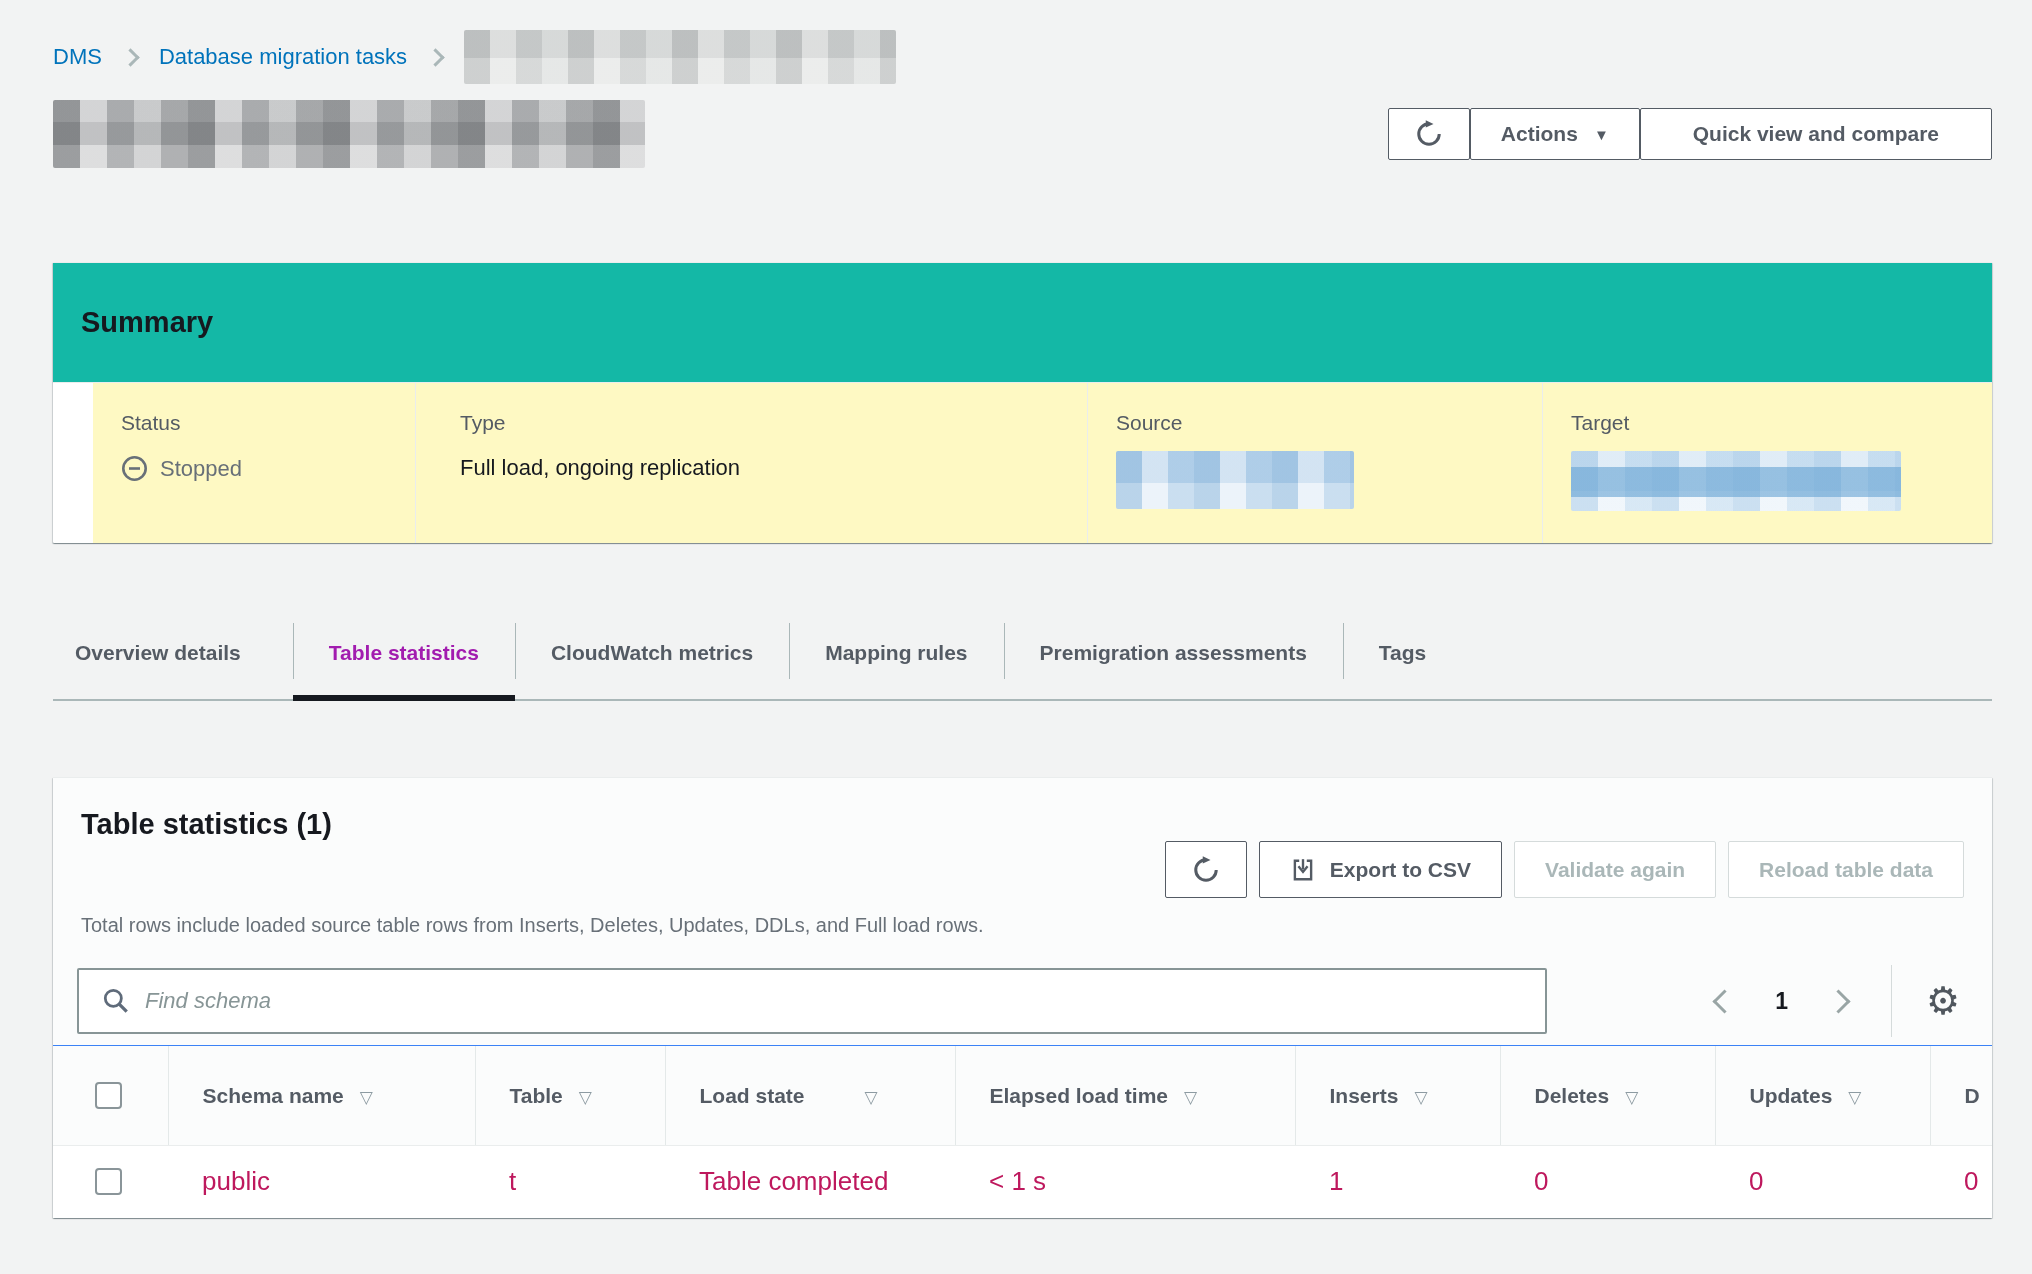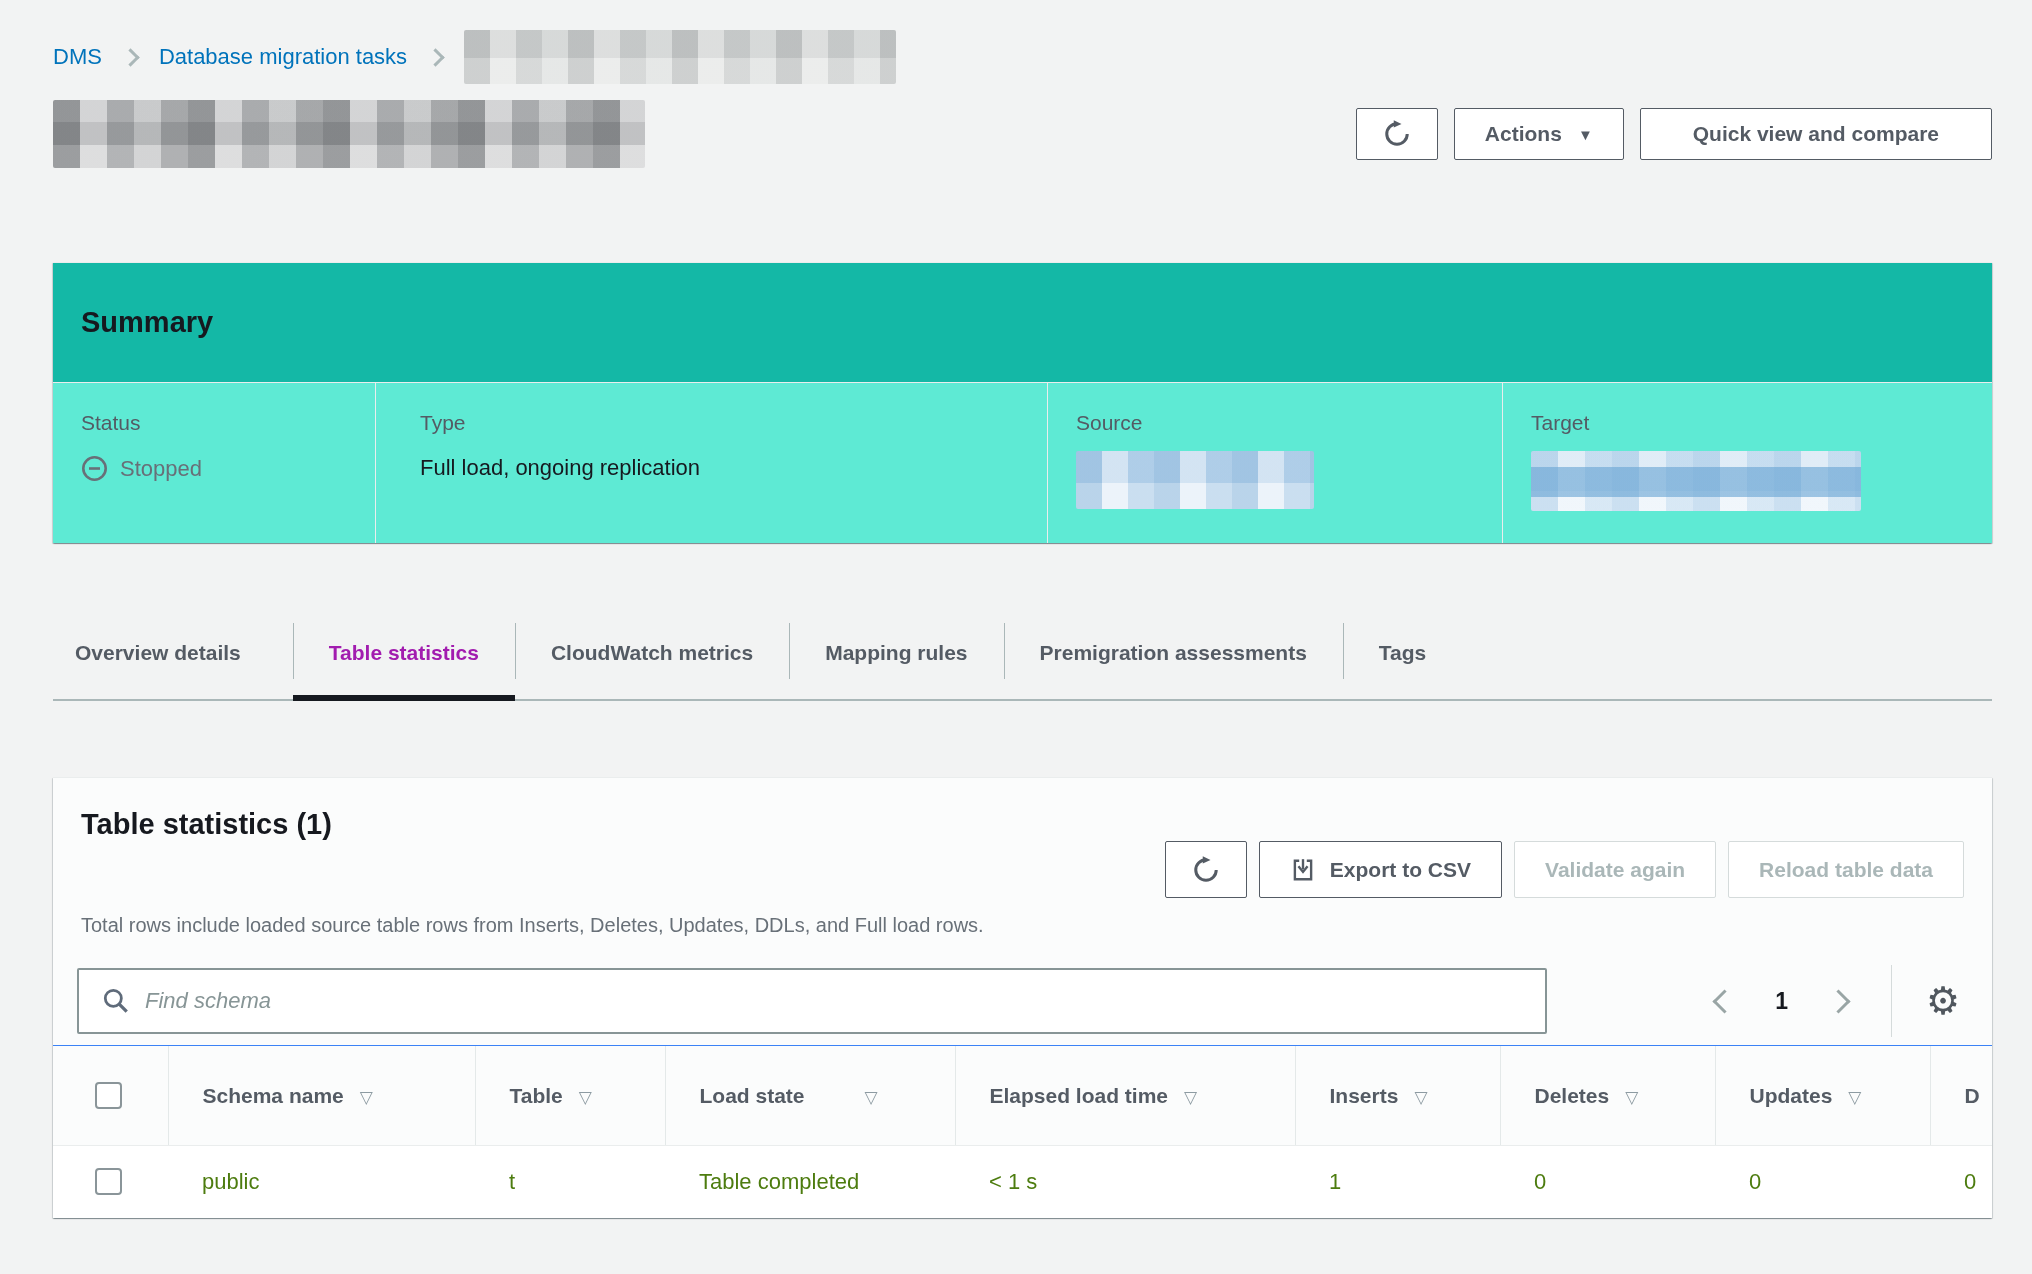--- a/index.html
+++ b/index.html
@@ -38,21 +38,21 @@
   .blur-target {
     width:330px; height:60px; background-color:#e3eef8;
     background-image:
       linear-gradient(180deg, rgba(255,255,255,0) 0 16px, rgba(105,165,212,.62) 16px 46px, rgba(255,255,255,0) 46px 100%),
       repeating-linear-gradient(90deg, rgba(130,180,220,.30) 0 27px, rgba(255,255,255,.30) 27px 54px, rgba(150,195,228,.22) 54px 81px),
       repeating-linear-gradient(0deg, rgba(255,255,255,.28) 0 20px, rgba(140,185,222,.18) 20px 60px);
   }
 
   
   .title-row { margin-top:16px; display:flex; align-items:center; }
-  .title-actions { margin-left:auto; display:flex; align-items:center; gap:16px; }
+  .title-actions { margin-left:auto; display:flex; align-items:center; }
   .btn {
     height:52px; background:#fff; border:1px solid #545b64; border-radius:2px;
     display:inline-flex; align-items:center; justify-content:center;
     font-family:"Liberation Sans",sans-serif; font-size:21px; font-weight:bold; color:#545b64;
     padding:0 30px; cursor:pointer; white-space:nowrap;
   }
   .btn-icon { width:82px; padding:0; }
   .btn-wide { padding:0 52px; }
   .btn .caret { font-size:15px; margin-left:16px; color:#545b64; }
   .btn-disabled { border-color:#d5dbdb; color:#aab7b8; cursor:default; }
@@ -61,21 +61,21 @@
   
   .card {
     background:#fff; border-top:1px solid #eaeded; border-radius:1px;
     box-shadow:0 1px 1px 0 rgba(0,28,36,.30), 1px 1px 1px 0 rgba(0,28,36,.15), -1px 1px 1px 0 rgba(0,28,36,.15);
   }
 
   
   .summary-card { margin-top:94px; }
   .summary-header { height:120px; background:#14b8a6; border-bottom:1px solid #eaeded; display:flex; align-items:center; padding-left:28px; }
   .summary-header h1 { font-size:29px; font-weight:bold; color:#16191f; }
-  .summary-body { display:flex; height:160px; background:#5eead4; }
+  .summary-body { display:flex; height:160px; background:#fef9c3;margin-left:40px; }
   .sum-col { padding:28px 20px 0 28px; }
   .sum-col + .sum-col { border-left:1px solid #eaeded; }
   .sum-col-status { width:322px; } .sum-col-type { width:672px;padding-left:44px; } .sum-col-source { width:455px; } .sum-col-target { flex:1; }
   .field-label { font-size:21px; color:#545b64; margin-bottom:20px; }
   .field-value { font-size:22px; color:#16191f; }
   .status-line { display:flex; align-items:center; gap:12px; color:#687078; font-size:22px; }
   .blur-source, .blur-target { margin-top:-4px; }
 
   
   .tabs { margin-top:64px; border-bottom:2px solid #aab7b8; }
@@ -116,21 +116,21 @@
   col.c-elapsed{width:340px;} col.c-ins{width:205px;} col.c-del{width:215px;} col.c-upd{width:215px;} col.c-ddl{width:62px;}
   thead th {
     height:100px; text-align:left; padding-left:34px; font-size:21px; font-weight:bold; color:#545b64;
     border-top:1px solid #3b82f6; border-bottom:1px solid #eaeded; background:#fbfcfc; overflow:hidden; white-space:nowrap;
   }
   thead th + th { border-left:1px solid #e4e9e9; }
   thead th:first-child, tbody td:first-child { padding-left:42px; }
   .sort { font-size:17px; color:#8d9ba2; margin-left:16px; font-weight:normal; }
   .sort-far { margin-left:60px; }
   tbody tr { background:#fff; height:72px; }
-  tbody td { font-size:22px; color:#4d7c0f; padding-left:34px; overflow:hidden; white-space:nowrap; }
+  tbody td { font-size:26px; color:#be185d; padding-left:34px; overflow:hidden; white-space:nowrap; }
   .checkbox { width:27px; height:27px; border:2px solid #8a9599; border-radius:4px; background:#fff; cursor:pointer; }
 </style>
 </head>
 <body>
 
 <div class="page">
   <div class="content">
 
     <div class="breadcrumb">
       <a class="crumb-link">DMS</a>

